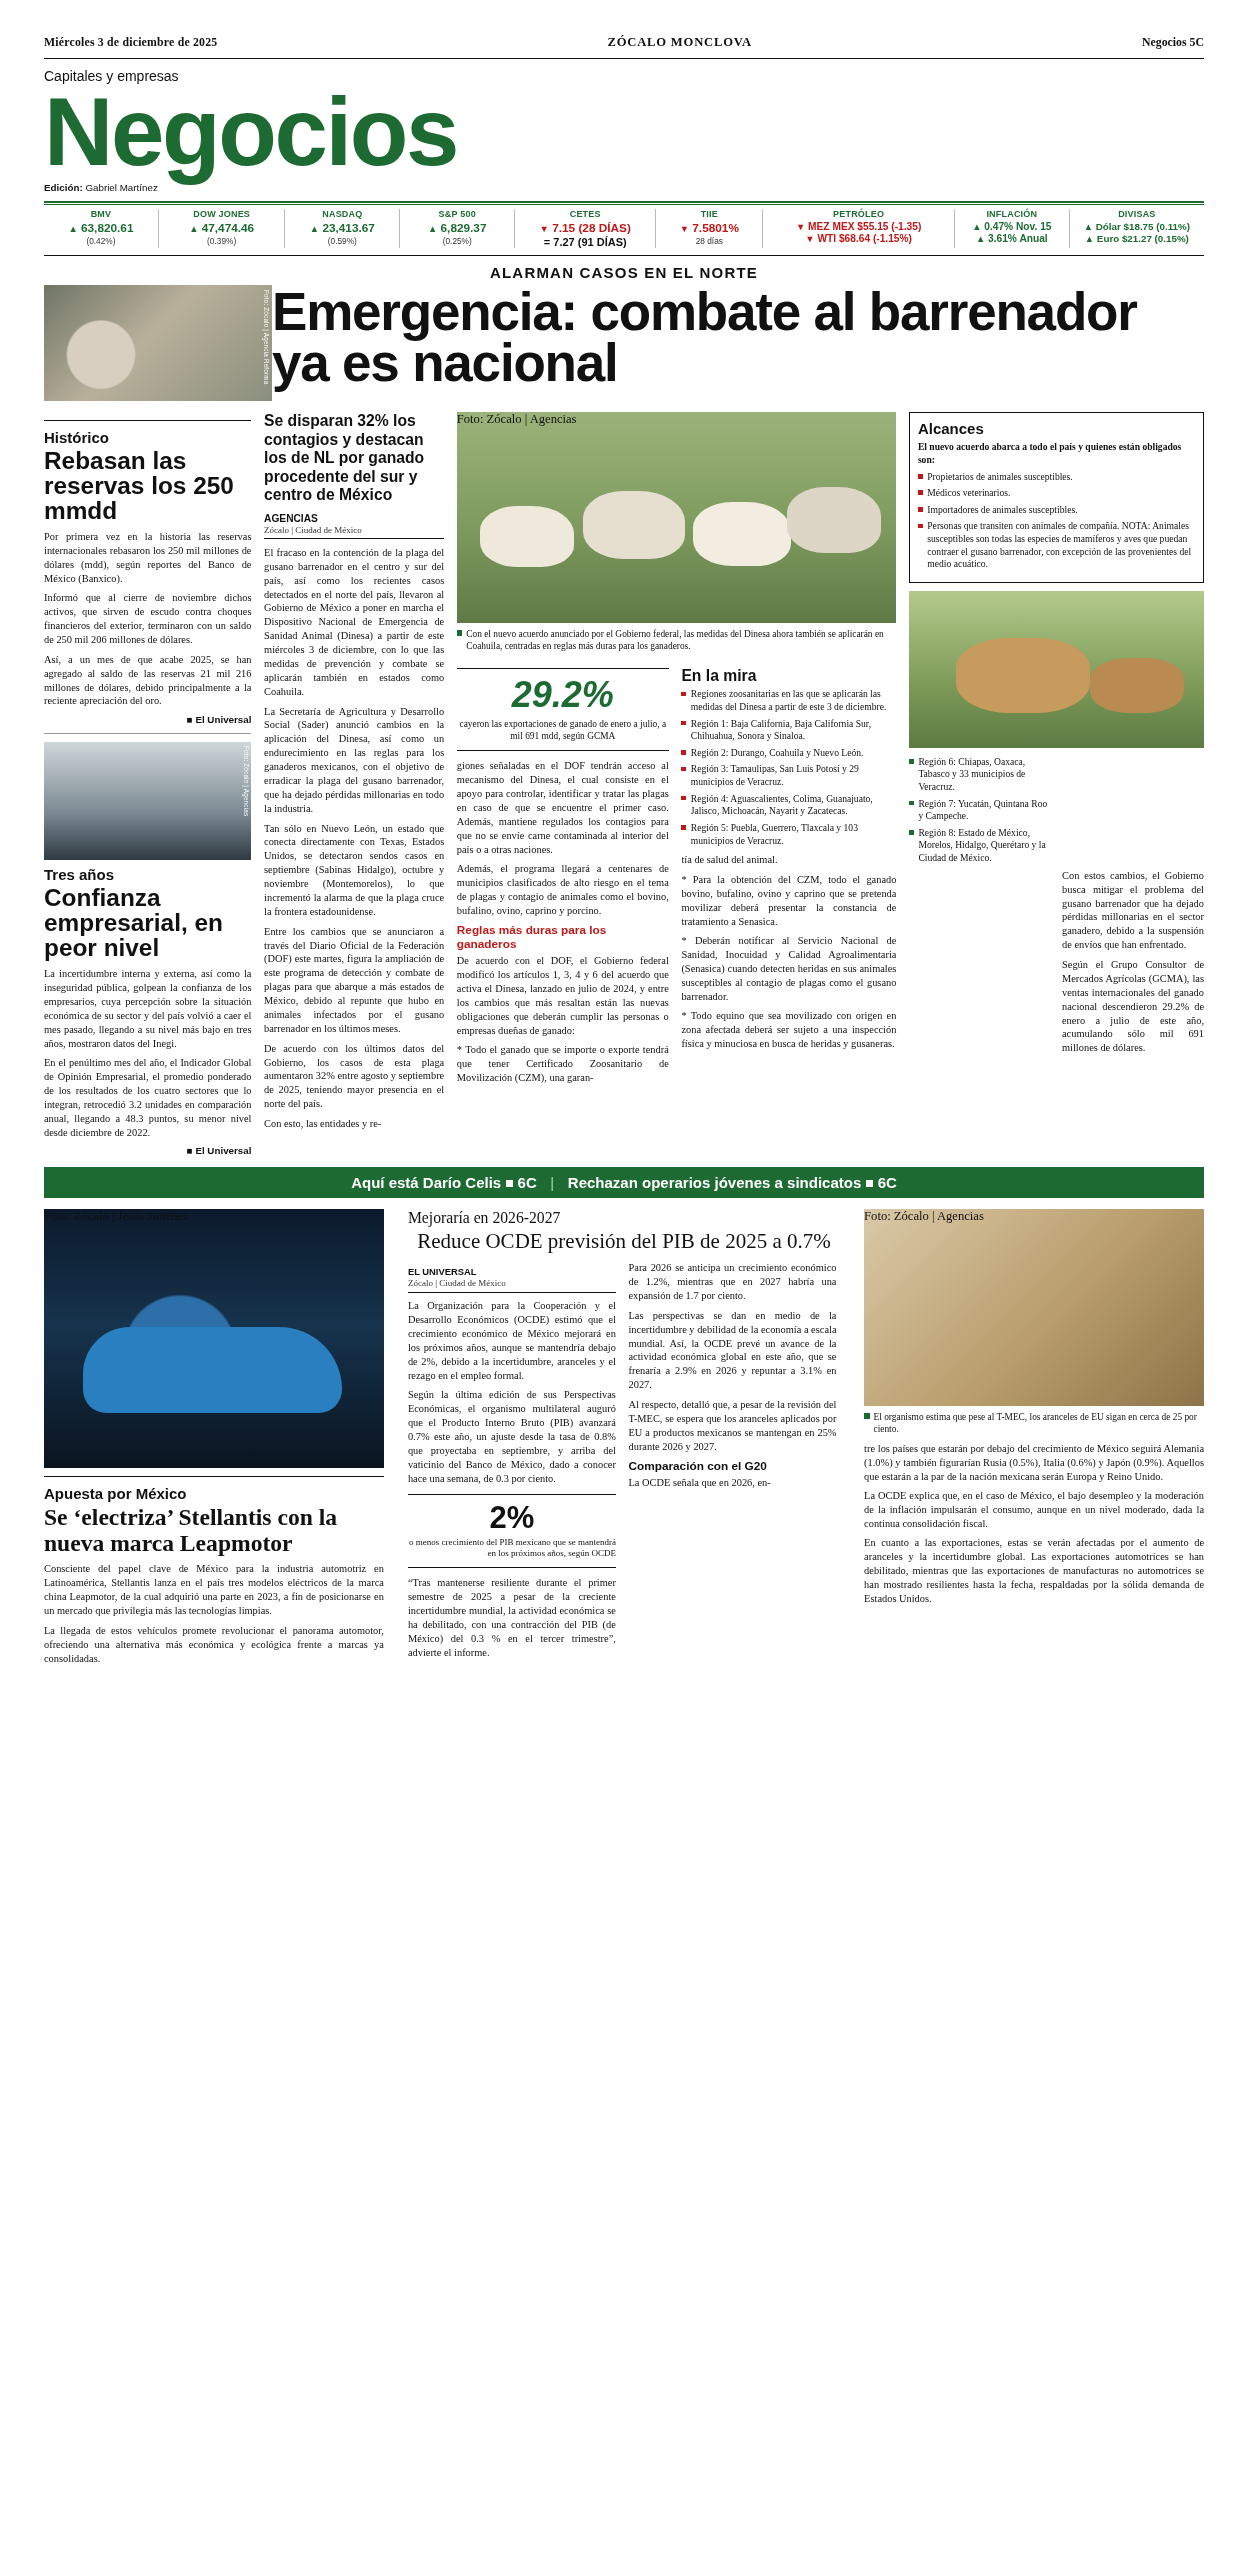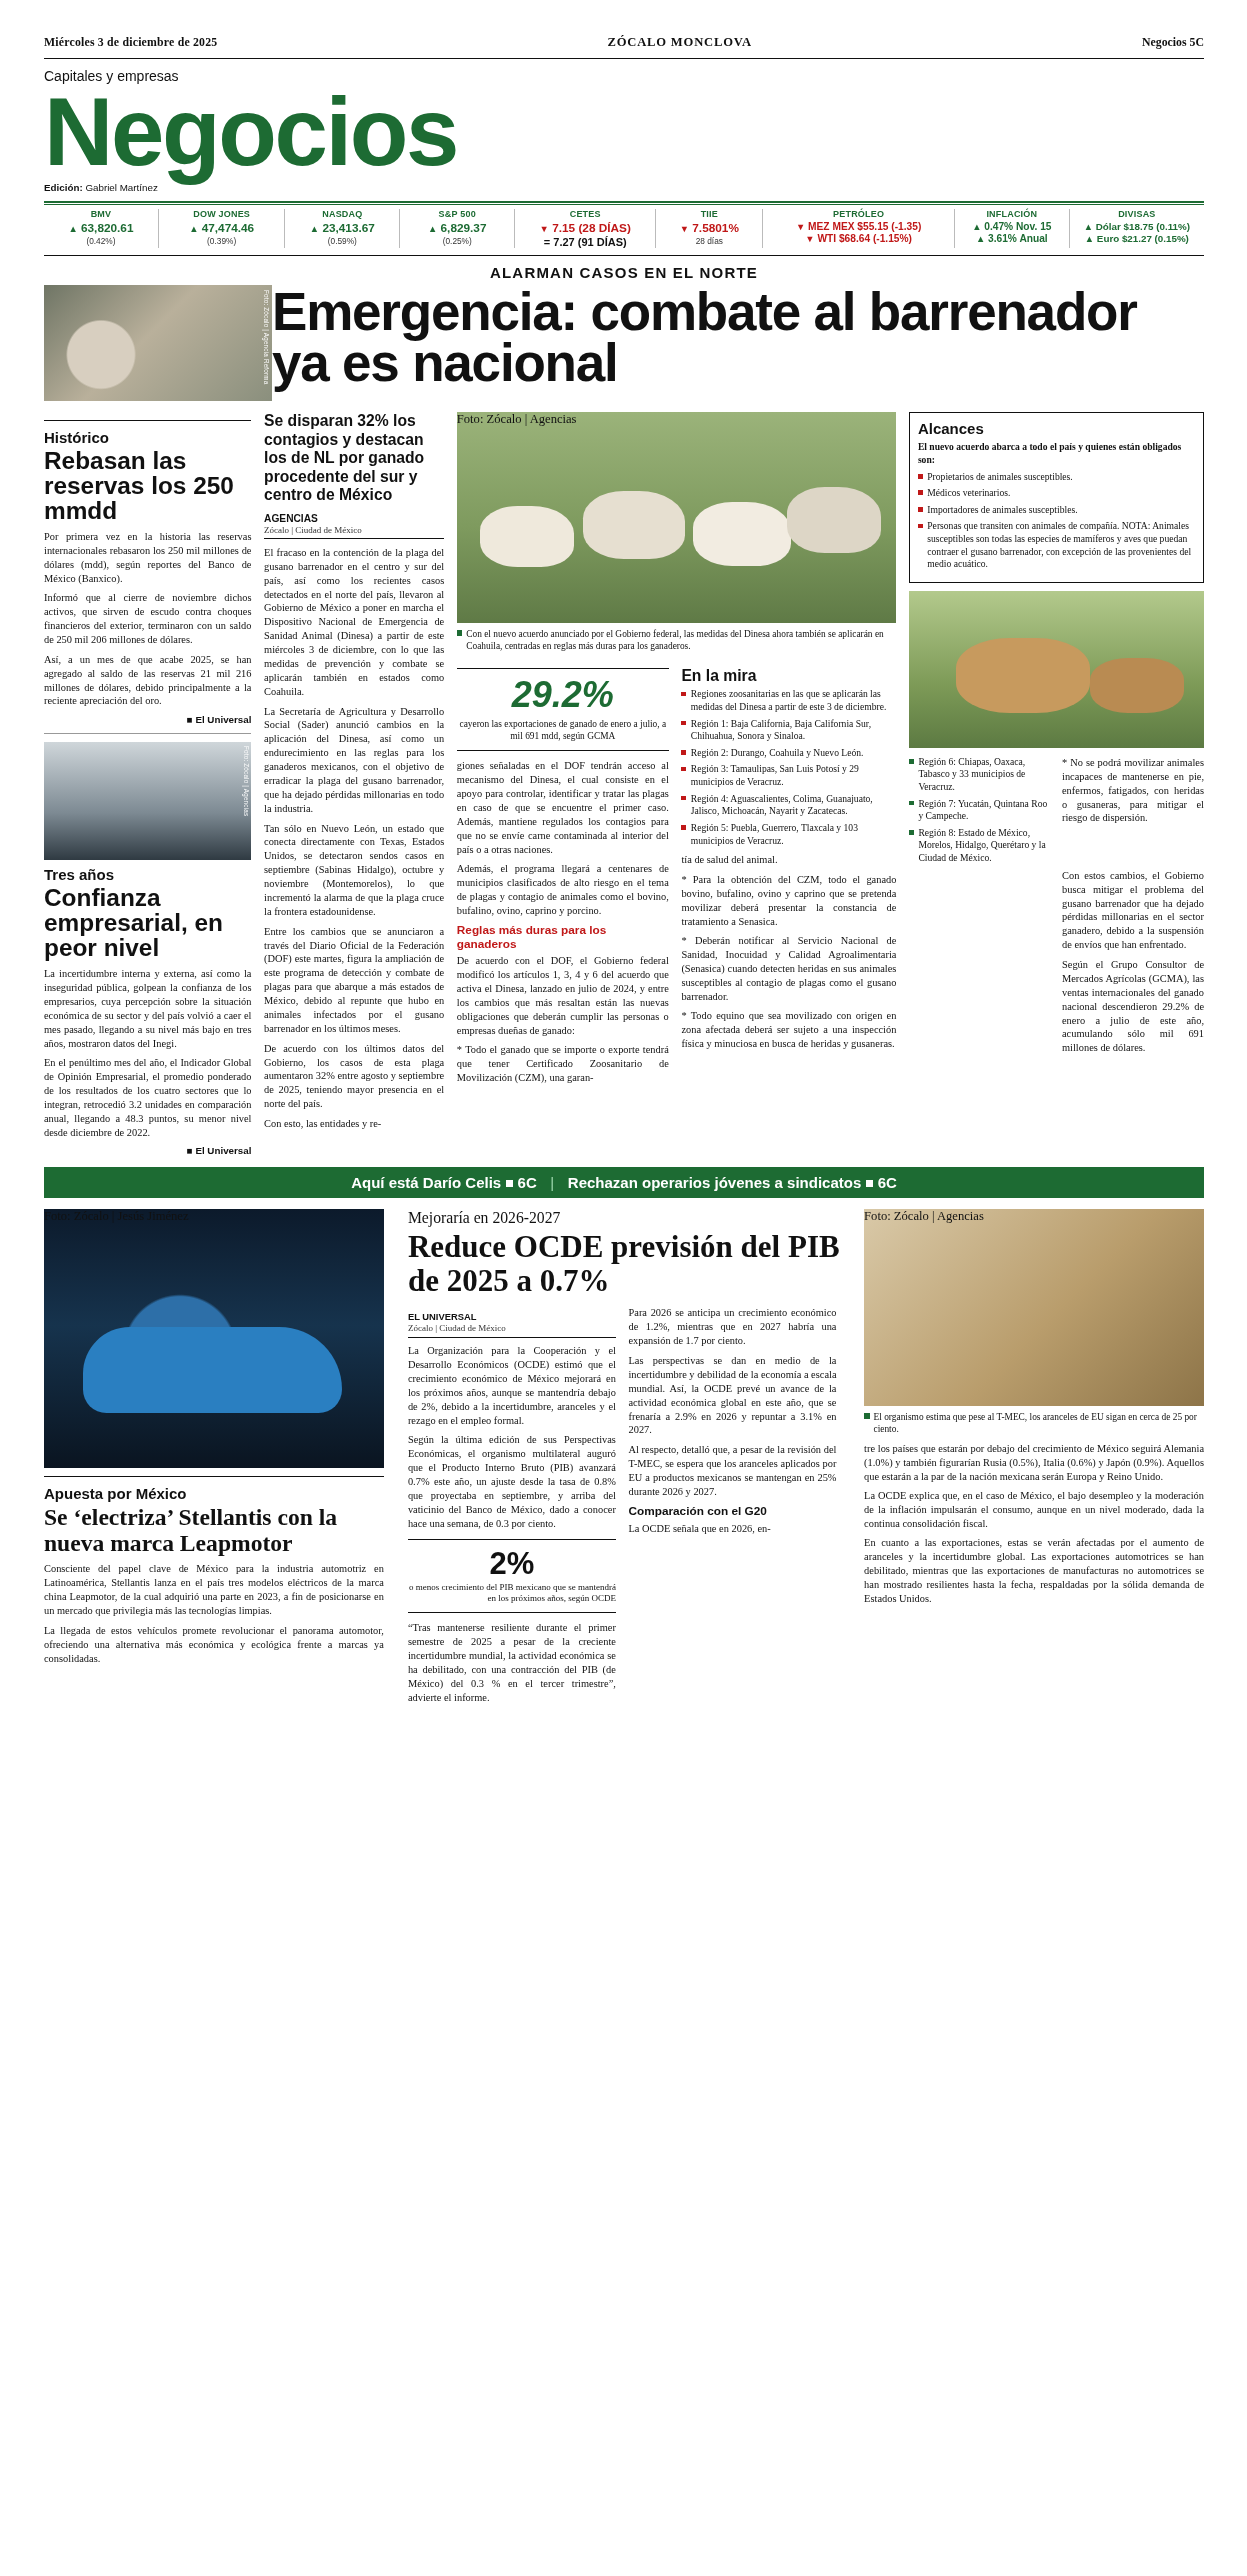--- a/index.html
+++ b/index.html
@@ -102,21 +102,21 @@
 
   
   .bottom { display:flex; gap:24px; margin-top:11px;}
   .b1 { width:346px; }
   .b2 { width:440px; }
   .b3 { width:346px; }
   .carphoto { height:259px; background:
       radial-gradient(circle at 40% 55%, #2d6fa8 0 22%, transparent 23%),
       linear-gradient(180deg,#0c1a2b,#16334d 45%,#0a1420); position:relative; overflow:hidden;}
   .b1 h2 { font-family:"Liberation Serif", serif; font-weight:bold; font-size:23.6px; line-height:1.08; margin:3.1px 0 6.3px 0;}
-  .b2 h2 { font-family:"Liberation Serif", serif; font-weight:bold; font-size:31px; line-height:1.1; margin:3.1px 0 7.9px 0;}
+  .b2 h2 { font-family:"Liberation Serif", serif; font-weight:normal; font-size:21px; line-height:1.1; margin:3.1px 0 7.9px 0;text-align:center;}
   .b2 .kick { font-family:"Liberation Serif", serif; font-size:15.7px; margin:0;}
   .b3photo { height:197px; background:linear-gradient(135deg,#d9c9a8,#b99d6c 55%,#8d7448); position:relative;}
   .pull { font-family:"Liberation Sans", sans-serif; font-weight:bold; font-size:31px; color:#111; text-align:center; line-height:1;}
   .pull-sub { font-size:9px; line-height:1.25; text-align:right; margin-top:3.1px;}
   .src { font-family:"Liberation Sans", sans-serif; font-weight:bold; font-size:9.4px; margin-top:4.7px;}
 </style>
 </head>
 <body>
 
 <div class="page">
@@ -279,23 +279,20 @@
       <div class="bandphoto" style="margin-top:7.9px;">
         <div style="position:absolute; left:47px; top:47px; width:134px; height:75px; background:#c79a5e; border-radius:40%;"></div>
         <div style="position:absolute; left:181px; top:67px; width:94px; height:55px; background:#b98b52; border-radius:40%;"></div>
       </div>
 
       <div style="display:flex; gap:11px; margin-top:7.9px;">
         <div style="width:142px;">
           <div class="bullet greenbullet">Región 6: Chiapas, Oaxaca, Tabasco y 33 municipios de Veracruz.</div>
           <div class="bullet greenbullet">Región 7: Yucatán, Quintana Roo y Campeche.</div>
           <div class="bullet greenbullet">Región 8: Estado de México, Morelos, Hidalgo, Querétaro y la Ciudad de México.</div>
-        </div>
-        <div style="width:142px;">
-          <p class="body">* No se podrá movilizar animales incapaces de mantenerse en pie, enfermos, fatigados, con heridas o gusaneras, para mitigar el riesgo de dispersión.</p>
         </div>
       </div>
       <div style="display:flex; gap:11px;">
         <div style="width:142px;"></div>
         <div style="width:142px;">
           <p class="body">Con estos cambios, el Gobierno busca mitigar el problema del gusano barrenador que ha dejado pérdidas millonarias en el sector ganadero, debido a la suspensión de envíos que han enfrentado.</p>
           <p class="body">Según el Grupo Consultor de Mercados Agrícolas (GCMA), las ventas internacionales del ganado nacional descendieron 29.2% de enero a julio de este año, acumulando sólo mil 691 millones de dólares.</p>
         </div>
       </div>
     </div>

